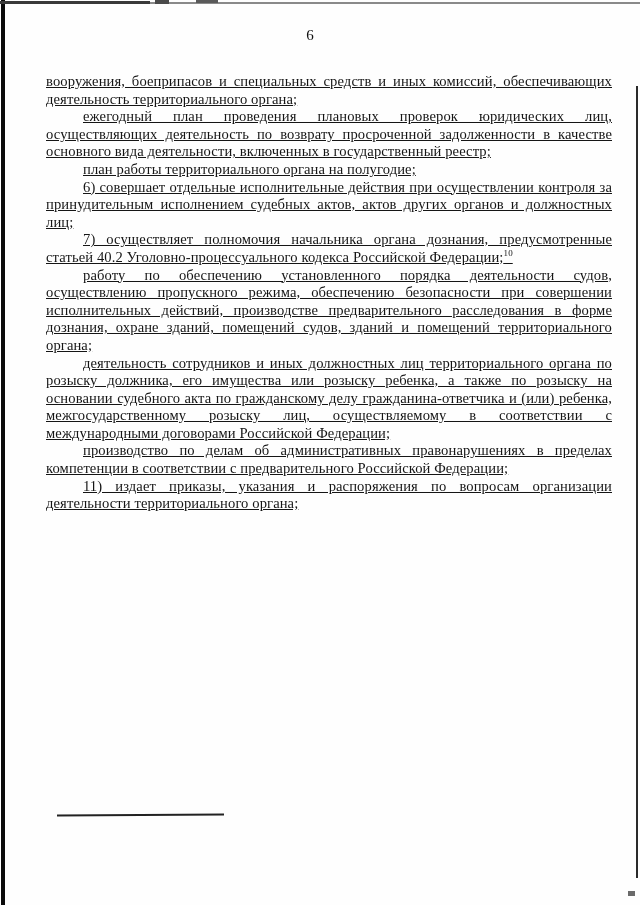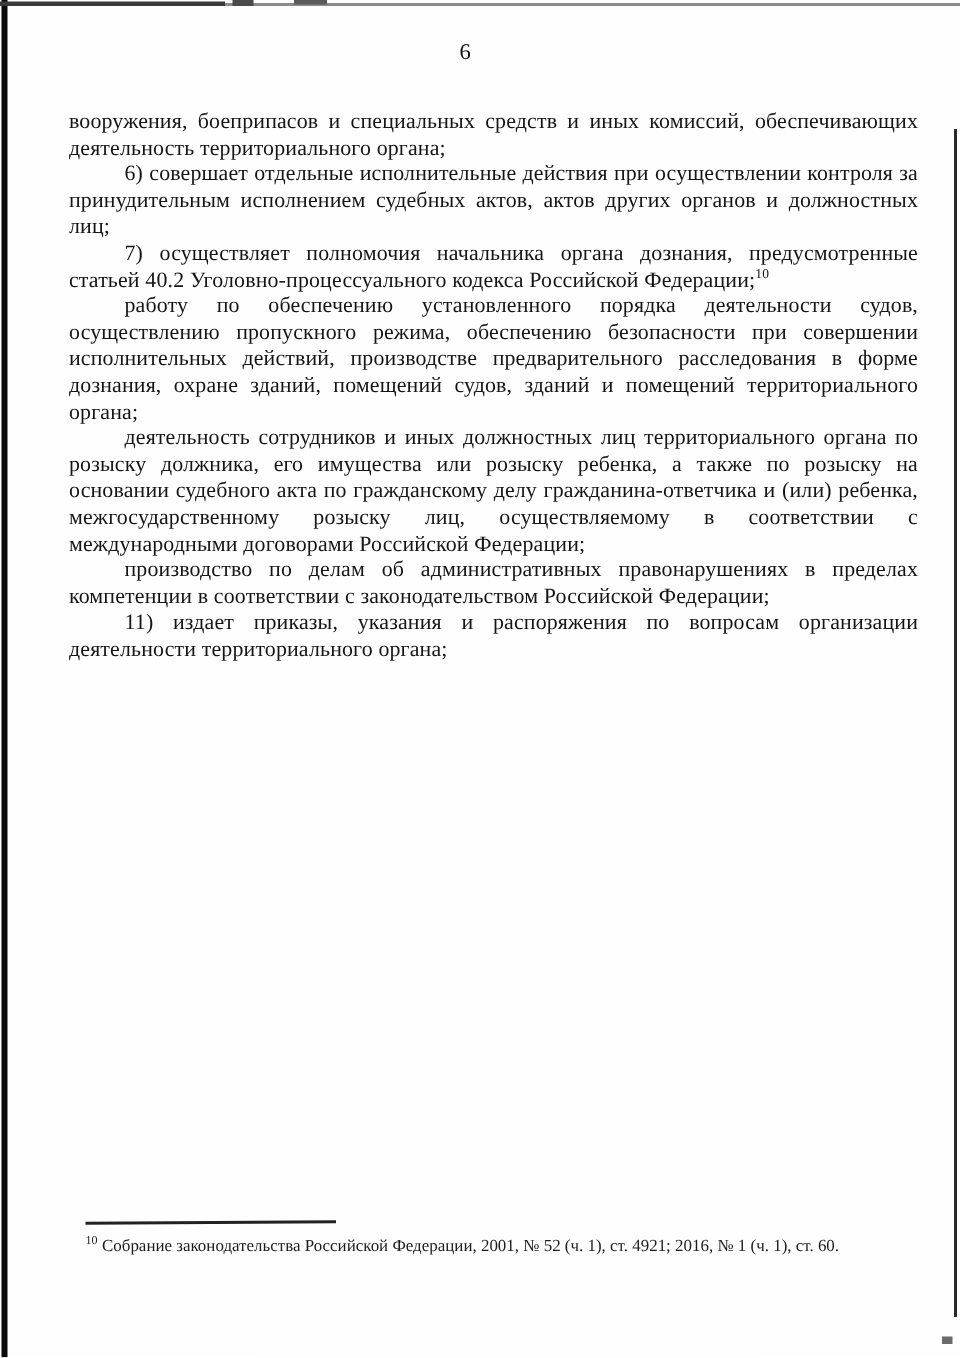--- a/index.html
+++ b/index.html
@@ -74,20 +74,21 @@
     width: 566px;
     font-size: 14.6px;
     line-height: 17.6px;
     text-align: justify;
     letter-spacing: 0.1px;
   }
   .doc-body p {
     margin: 0;
     padding: 0;
     text-indent: 37px;
+    text-decoration: underline;
   }
   .doc-body p.continuation {
     text-indent: 0;
   }
   sup.fnref {
     font-size: 9px;
     line-height: 0;
     vertical-align: super;
   }
   .footnote-rule {
@@ -120,27 +121,26 @@
   <div class="edge-top-dark"></div>
   <div class="scan-speck-1"></div>
   <div class="scan-speck-2"></div>
   <div class="edge-right"></div>
   <div class="corner-mark"></div>
 
   <div class="pagenum">6</div>
 
   <div class="doc-body">
     <p class="continuation">вооружения, боеприпасов и специальных средств и иных комиссий, обеспечивающих деятельность территориального органа;</p>
+    <p>ежегодный план проведения плановых проверок юридических лиц, осуществляющих деятельность по возврату просроченной задолженности в качестве основного вида деятельности, включенных в государственный реестр;</p>
+    <p>план работы территориального органа на полугодие;</p>
     <p>6) совершает отдельные исполнительные действия при осуществлении контроля за принудительным исполнением судебных актов, актов других органов и должностных лиц;</p>
     <p><span>7) осуществляет полномочия начальника органа дознания, предусмотренные статьей 40.2 Уголовно-процессуального кодекса Российской Федерации;</span><sup class="fnref">10</sup></p>
     <p>работу по обеспечению установленного порядка деятельности судов, осуществлению пропускного режима, обеспечению безопасности при совершении исполнительных действий, производстве предварительного расследования в форме дознания, охране зданий, помещений судов, зданий и помещений территориального органа;</p>
     <p>деятельность сотрудников и иных должностных лиц территориального органа по розыску должника, его имущества или розыску ребенка, а также по розыску на основании судебного акта по гражданскому делу гражданина-ответчика и (или) ребенка, межгосударственному розыску лиц, осуществляемому в соответствии с международными договорами Российской Федерации;</p>
-    <p>производство по делам об административных правонарушениях в пределах компетенции в соответствии с законодательством Российской Федерации;</p>
+    <p>производство по делам об административных правонарушениях в пределах компетенции в соответствии с предварительного Российской Федерации;</p>
     <p>11) издает приказы, указания и распоряжения по вопросам организации деятельности территориального органа;</p>
   </div>
 
   <div class="footnote-rule"></div>
 
-  <div class="footnote">
-    <sup>10</sup><span>Собрание законодательства Российской Федерации, 2001, № 52 (ч. 1), ст. 4921; 2016, № 1 (ч. 1), ст. 60.</span>
-  </div>
 
 </div>
 
 </body></html>

